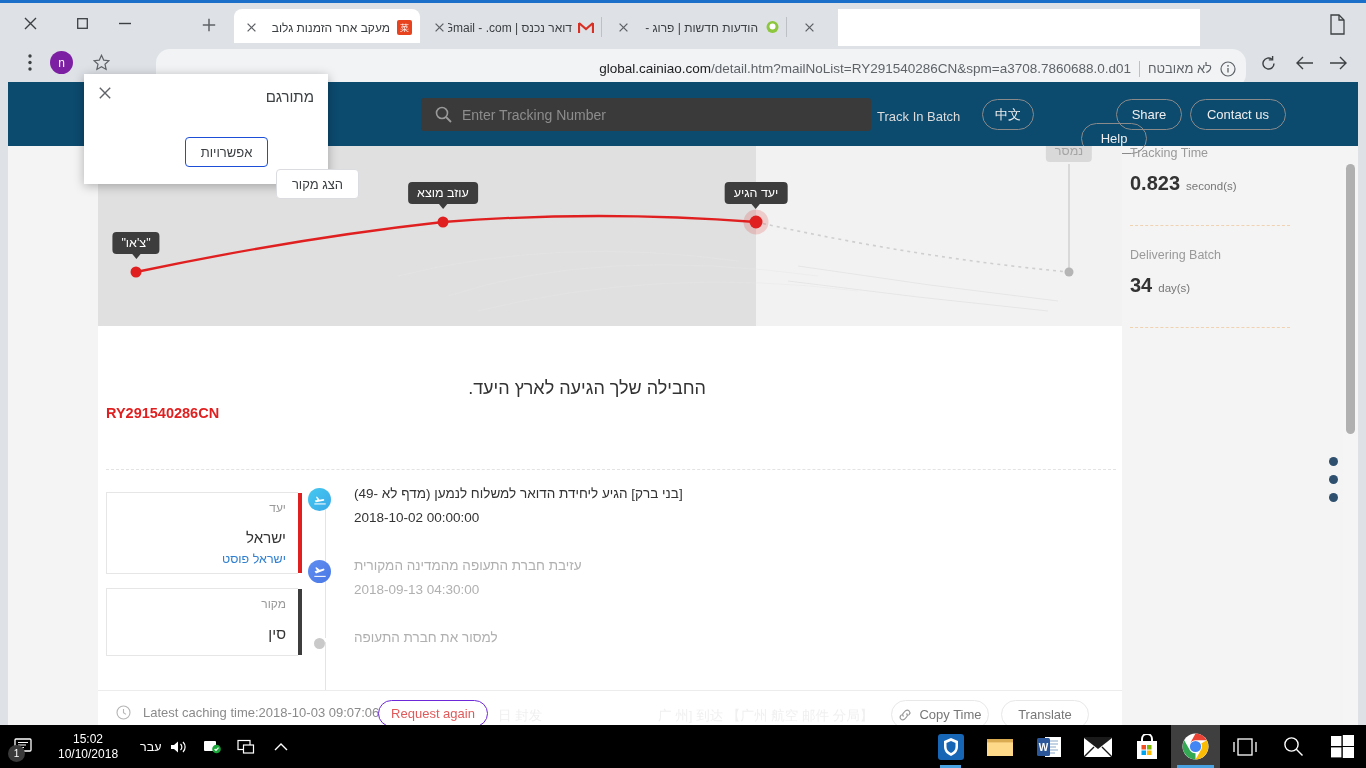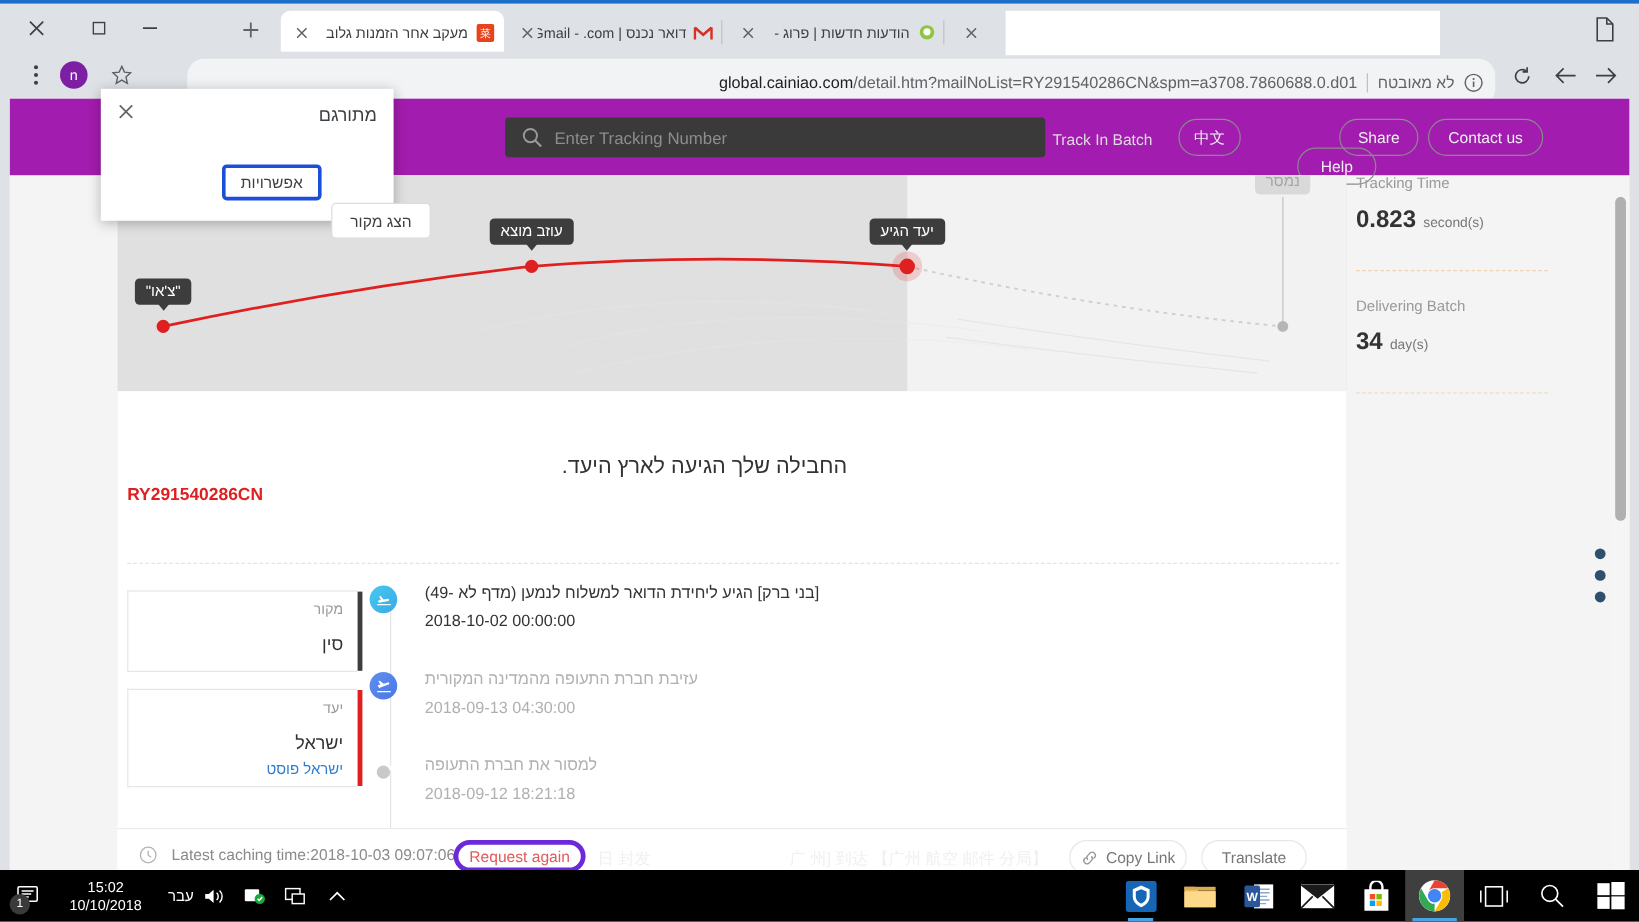--- a/index.html
+++ b/index.html
@@ -118,21 +118,21 @@
 
   
   #viewport {
     position: absolute; left: 8px; top: 82px; width: 1350px; height: 643px;
     background: #f4f4f4; overflow: hidden;
   }
 
   
   #site-header {
     position: absolute; left: 0; top: 0; width: 1350px; height: 64px;
-    background: #a21caf;
+    background: #0c4a6e;
   }
   #site-logo {
     position:absolute; left:310px; top:18px; color:#fff; font-size:17px;
     font-style: italic;
   }
   #tracking-search {
     position:absolute; left:413px; top:16px; width:450px; height:33px;
     background:#3a3a3a; border-radius:3px; display:flex; align-items:center;
     padding-left:14px;
   }
@@ -242,21 +242,21 @@
     position:absolute; left:90px; top:608px; width:1024px; height:79px;
     border-top:1px solid #ececec; background:#fff;
   }
   #cache-info {
     position:absolute; left:18px; top:14px; display:flex; align-items:center;
     font-size:13px; color:#8a8a8a;
   }
   #cache-info .clock { margin-right:12px; display:flex; color:#b5b5b5; }
   #btn-request-again {
     position:absolute; left:280px; top:9px; width:110px; height:27px;
-    border:4px solid #6d28d9; border-radius:14px; color:#e05a5a; font-size:13px;
+    border:1px solid #6d28d9; border-radius:14px; color:#e05a5a; font-size:13px;
     display:flex;align-items:center;justify-content:center;
   }
   .foot-btn {
     position:absolute; top:9px; height:29px; border:1px solid #e8e8e8;
     border-radius:15px; color:#777; font-size:13px;
     display:flex; align-items:center; justify-content:center;
   }
   #btn-copy-link { left:793px; width:98px; }
   #btn-translate { left:903px; width:88px; }
   #btn-copy-link .lnk { margin-right:7px; display:flex; color:#999; }
@@ -280,21 +280,21 @@
   
   #translate-bubble {
     position:absolute; left:84px; top:74px; width:244px; height:110px;
     background:#fff; box-shadow:0 2px 10px rgba(0,0,0,.28);
     z-index:40;
   }
   #tb-close { position:absolute; left:12px; top:10px; width:18px;height:18px;
     display:flex;align-items:center;justify-content:center;color:#5f6368;font-size:14px;}
   #tb-title { position:absolute; right:14px; top:14px; font-size:15px; color:#3c4043; direction:rtl;margin-left:16px;}
   #tb-btn-options { position:absolute; left:101px; top:63px; width:83px; height:30px;
-    border:3px solid #1d4ed8; border-radius:4px; color:#3c4043; font-size:13px;
+    border:1px solid #1d4ed8; border-radius:4px; color:#3c4043; font-size:13px;
     display:flex;align-items:center;justify-content:center; background:#fff; }
   #tb-btn-original { position:absolute; left:192px; top:63px; width:83px; height:30px;
     border:1px solid #dadce0; border-radius:4px; color:#3c4043; font-size:13px;
     display:flex;align-items:center;justify-content:center; background:#fff;margin-top:32px; }
 
   
   #tabstrip-overlay {
     position:absolute; left:838px; top:6px; width:362px; height:37px;
     background:#ffffff; z-index:5;
   }
@@ -531,30 +531,30 @@
 
     <div id="content-card">
 
       <div id="status-block">
         <div id="status-text">החבילה שלך הגיעה לארץ היעד.</div>
         <div id="status-mailno">RY291540286CN</div>
       </div>
       <div id="card-divider"></div>
 
       <div id="addr-col">
-        <div class="addr-card" id="addr-orig">
-          <div class="bar"></div>
-          <div class="ttl">מקור</div>
-          <div class="country">סין</div>
-        </div>
         <div class="addr-card" id="addr-dest">
           <div class="bar"></div>
           <div class="ttl">יעד</div>
           <div class="country">ישראל</div>
           <div class="carrier">ישראל פוסט</div>
+        </div>
+        <div class="addr-card" id="addr-orig">
+          <div class="bar"></div>
+          <div class="ttl">מקור</div>
+          <div class="country">סין</div>
         </div>
       </div>
 
       <div id="timeline">
         <div class="tl-row active">
           <div class="tl-line"></div>
           <div class="tl-icon cyan">
             <svg width="14" height="14" viewBox="0 0 16 16">
                 <path d="M1.5 12.5 H14.5" stroke="#fff" stroke-width="1.2"></path>
                 <path d="M2 8.6 L5 8 L3.4 4.4 L4.7 4.2 L7.6 7.6 L11.8 6.8 A1.1 1.1 0 0 1 12.2 8.9 L3.2 10.6 Z" fill="#fff"></path>
@@ -573,21 +573,20 @@
               </svg>
           </div>
           <div class="tl-desc">עזיבת חברת התעופה מהמדינה המקורית</div>
           <div class="tl-time">2018-09-13 04:30:00</div>
         </div>
 
         <div class="tl-row past">
           <div class="tl-line"></div>
           <div class="tl-dot"></div>
           <div class="tl-desc">למסור את חברת התעופה</div>
-          <div class="tl-time">2018-09-12 18:21:18</div>
         </div>
 
         <div class="tl-row past">
 
           <div class="tl-dot"></div>
           <div class="tl-desc ltr">[广州] 到达 【广州 航空 邮件 分局】</div>
 
         </div>
       </div>
     </div>
@@ -618,21 +617,21 @@
         <span>Latest caching time:2018-10-03 09:07:06</span>
       </div>
       <div id="btn-request-again">Request again</div>
       <div class="foot-btn" id="btn-copy-link">
         <span class="lnk">
           <svg width="14" height="14" viewBox="0 0 16 16">
               <path d="M6.3 9.7 A3 3 0 0 1 6.3 5.5 L8.7 3.1 A3 3 0 0 1 12.9 7.3 L11.7 8.5" fill="none" stroke="#999" stroke-width="1.3"></path>
               <path d="M9.7 6.3 A3 3 0 0 1 9.7 10.5 L7.3 12.9 A3 3 0 0 1 3.1 8.7 L4.3 7.5" fill="none" stroke="#999" stroke-width="1.3"></path>
             </svg>
         </span>
-        <span>Copy Link</span>
+        <span>Copy Time</span>
       </div>
       <div class="foot-btn" id="btn-translate">Translate</div>
     </div>
 
     <div id="page-scrollbar">
       <div class="thumb"></div>
     </div>
     <div id="page-dots">
       <span></span>
       <span></span>

